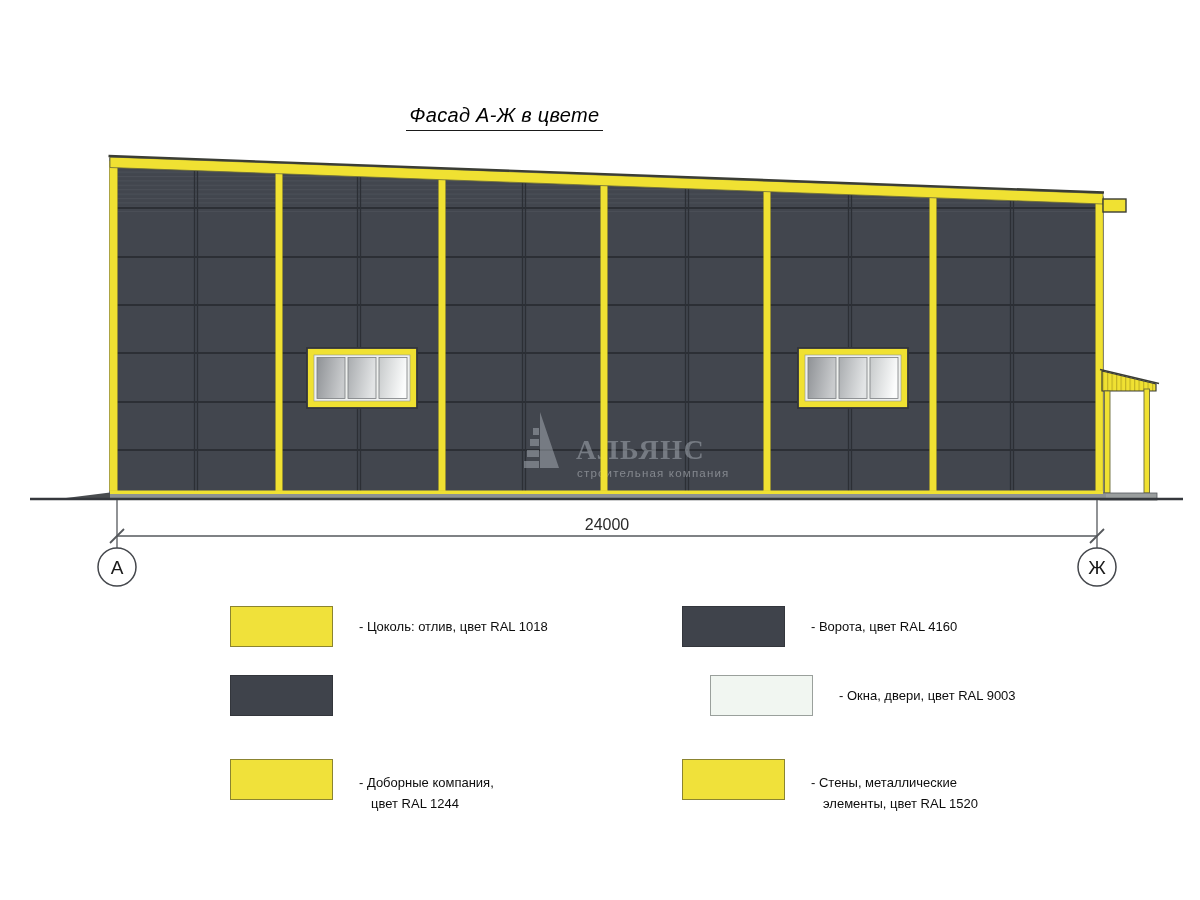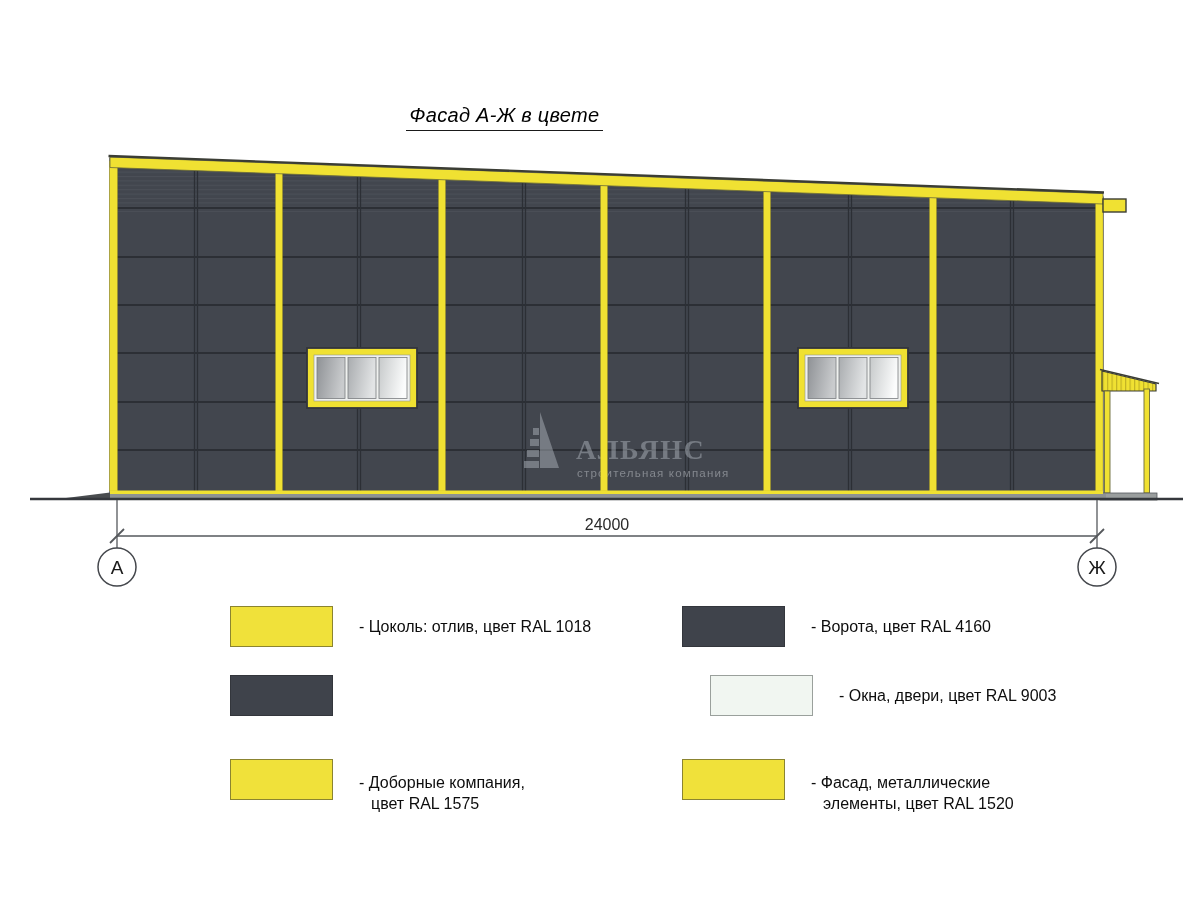--- a/index.html
+++ b/index.html
@@ -11,21 +11,21 @@
     position:absolute;top:104px;left:0;width:1009px;text-align:center;z-index:3;
   }
   .page-title span{
     display:inline-block;font-style:italic;font-size:20px;color:#000;
     border-bottom:1.6px solid #1a1a1a;padding:0 4px 3px 4px;letter-spacing:.3px;
   }
   .drawing-svg{position:absolute;left:0;top:0;z-index:1;}
   .legend{position:absolute;left:0;top:0;width:1200px;height:900px;z-index:2;}
   .legend-row{position:absolute;display:flex;align-items:center;}
   .swatch{width:103px;height:41px;border:1px solid transparent;box-sizing:border-box;flex:0 0 auto;}
-  .legend-label{margin-left:26px;font-size:16px;line-height:21px;color:#0d0d0d;white-space:nowrap;}
+  .legend-label{margin-left:26px;font-size:13px;line-height:21px;color:#0d0d0d;white-space:nowrap;}
   .legend-label .l2{padding-left:12px;}
   .legend-label.two{margin-top:27px;}
 </style>
 </head>
 <body>
 
 <div class="page-title">
   <span>Фасад А-Ж в цвете</span>
 </div>
 
@@ -175,21 +175,21 @@
   </div>
 
   <div class="legend-row" style="left:230px;top:675px;">
     <div class="swatch" style="background: rgb(63, 67, 75); border-color: rgb(51, 54, 60);"></div>
   </div>
 
   <div class="legend-row" style="left:230px;top:745px;">
     <div class="swatch" style="background: rgb(240, 225, 58); border-color: rgb(139, 132, 48);"></div>
     <div class="legend-label two">
       <div>- Доборные компания,</div>
-      <div class="l2">цвет RAL 1575</div>
+      <div class="l2">цвет RAL 1244</div>
     </div>
   </div>
 
   <div class="legend-row" style="left:682px;top:606px;">
     <div class="swatch" style="background: rgb(63, 67, 75); border-color: rgb(51, 54, 60);"></div>
     <div class="legend-label">
       <div>- Ворота, цвет RAL 4160</div>
       <div class="l2"></div>
     </div>
   </div>
@@ -198,18 +198,18 @@
     <div class="swatch" style="background: rgb(241, 246, 241); border-color: rgb(154, 160, 156);"></div>
     <div class="legend-label">
       <div>- Окна, двери, цвет RAL 9003</div>
       <div class="l2"></div>
     </div>
   </div>
 
   <div class="legend-row" style="left:682px;top:745px;">
     <div class="swatch" style="background: rgb(240, 225, 58); border-color: rgb(139, 132, 48);"></div>
     <div class="legend-label two">
-      <div>- Фасад, металлические</div>
+      <div>- Стены, металлические</div>
       <div class="l2">элементы, цвет RAL 1520</div>
     </div>
   </div>
 
 </div>
 
 </body></html>

